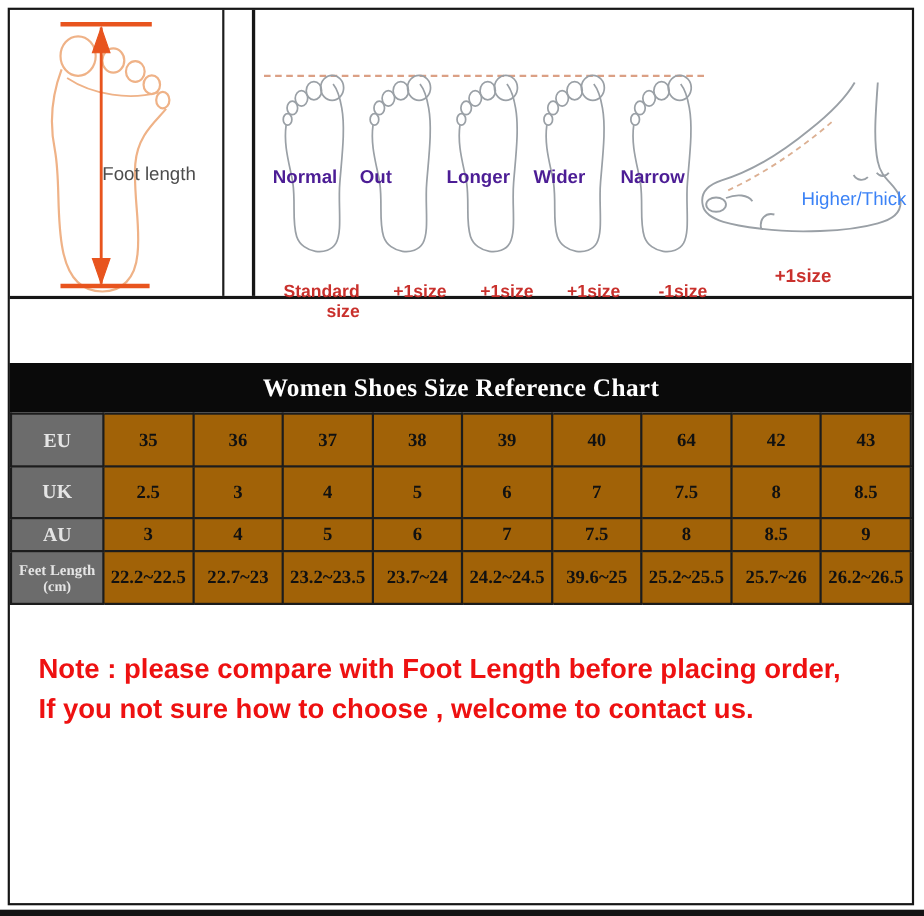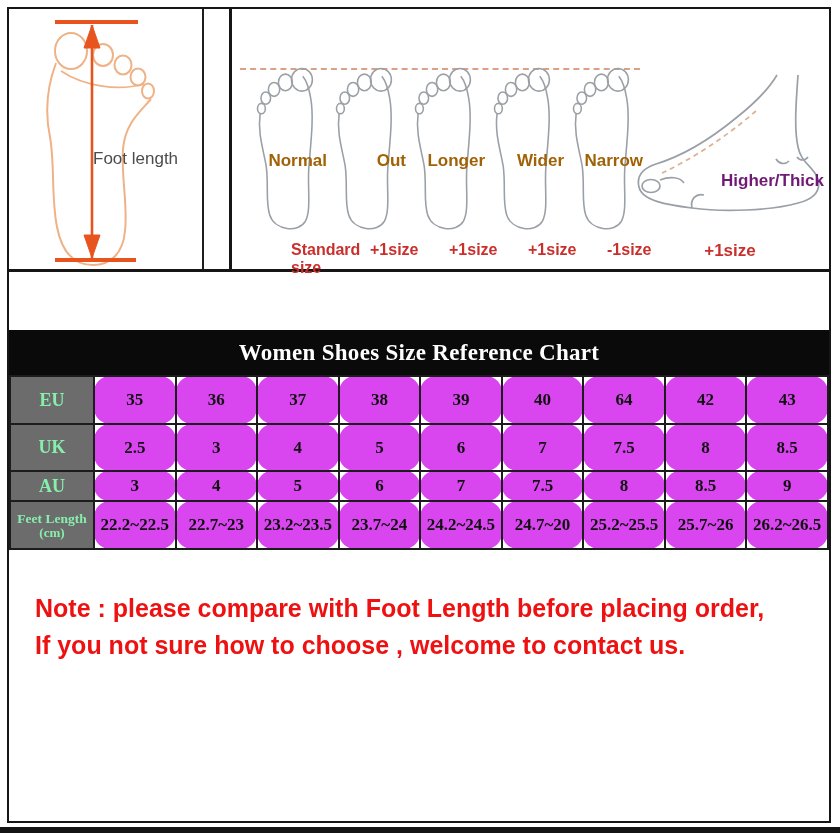--- a/index.html
+++ b/index.html
@@ -14,43 +14,43 @@
   .top-spacer{width:25px;}
   .fit-panel{position:relative;flex:1;border-left:3px solid #161616;box-sizing:border-box;}
 
   .measure-foot-svg{position:absolute;left:14px;top:8px;}
   .measure-arrow-svg{position:absolute;left:0;top:0;}
   .measure-label{position:absolute;left:84px;top:140px;font-size:17px;color:#4c4c4c;white-space:nowrap;}
 
   .dotted-line{position:absolute;left:8px;top:59px;width:400px;border-top:2px dashed #dba085;}
   .feet-row{position:absolute;left:16px;top:56px;display:flex;}
   .foot-col{position:relative;width:79px;text-align:center;}
-  .foot-name{position:absolute;left:0;top:86px;width:100%;text-align:right;
-             color:#a16207;font-weight:bold;font-size:17px;}
-  .foot-size{position:absolute;left:0;top:176px;width:100%;text-align:left;
-             color:#c9302c;font-weight:bold;font-size:16px;line-height:18px;margin-left:43px;}
+  .foot-name{position:absolute;left:0;top:86px;width:100%;text-align:left;
+             color:#4c1d95;font-weight:bold;font-size:17px;}
+  .foot-size{position:absolute;left:0;top:192px;width:100%;text-align:right;
+             color:#c9302c;font-weight:bold;font-size:16px;line-height:18px;}
   .side-group{position:absolute;left:402px;top:64px;width:192px;}
-  .side-label{position:absolute;right:2px;top:98px;color:#701a75;font-weight:bold;font-size:17px;white-space:nowrap;}
+  .side-label{position:absolute;right:2px;top:98px;color:#3b82f6;font-weight:normal;font-size:17px;white-space:nowrap;}
   .side-size{position:absolute;left:0;top:168px;width:100%;text-align:center;
              color:#c9302c;font-weight:bold;font-size:17px;}
 
   
   .mid-gap{height:58px;background:#fff;}
 
   
   .chart-title{height:45px;background:#0a0a0a;color:#ffffff;display:flex;align-items:center;justify-content:center;
                font-family:"Liberation Serif",serif;font-weight:bold;font-size:23px;letter-spacing:.3px;}
   table.size-table{width:100%;border-collapse:collapse;table-layout:fixed;
                    font-family:"Liberation Serif",serif;}
   .size-table th,.size-table td{border:2px solid #1c1c1c;text-align:center;vertical-align:middle;
                                 font-weight:bold;color:#111;padding:0;}
-  .size-table th{background:#6c6c6c;font-size:18px;width:82px;color:#86efac;margin-left:16px;}
+  .size-table th{background:#6c6c6c;font-size:18px;width:82px;color:#e5e5e5;margin-left:16px;}
   .size-table th .sub{font-size:13px;line-height:14px;}
   .size-table th.small{font-size:13.5px;line-height:15px;}
-  .size-table td{background:#d946ef;font-size:17px;border-radius:16px;}
+  .size-table td{background:#a16207;font-size:17px;}
   .size-table tr:nth-child(1){height:48px;}
   .size-table tr:nth-child(2){height:47px;}
   .size-table tr:nth-child(3){height:30px;}
   .size-table tr:nth-child(4){height:48px;}
   .size-table tr:nth-child(5){height:70px;}
   .size-table tr:nth-child(5) td{font-size:14.5px;margin-top:40px;}
 
   
   .note-section{position:relative;height:185px;}
   .note-text{position:absolute;left:26px;top:40px;width:810px;
@@ -238,21 +238,21 @@
           <tr>
             <th class="small">
               <div>Feet Length</div>
               <div class="sub">(cm)</div>
             </th>
             <td>22.2~22.5</td>
             <td>22.7~23</td>
             <td>23.2~23.5</td>
             <td>23.7~24</td>
             <td>24.2~24.5</td>
-            <td>24.7~20</td>
+            <td>39.6~25</td>
             <td>25.2~25.5</td>
             <td>25.7~26</td>
             <td>26.2~26.5</td>
           </tr>
         </tbody>
     </table>
 
     <div class="note-section">
       <div class="note-text">
         <div>Note : please compare with Foot Length before placing order,</div>

